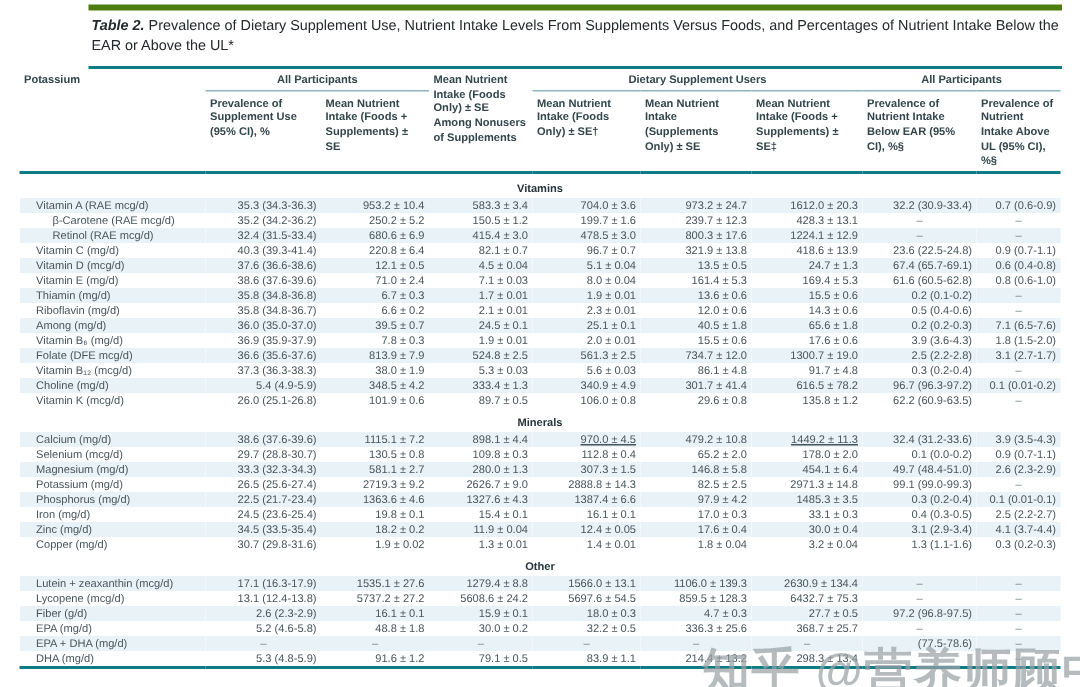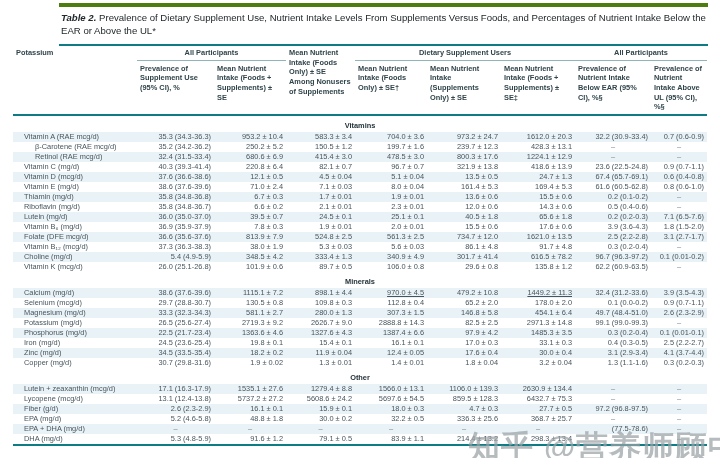--- a/index.html
+++ b/index.html
@@ -170,21 +170,21 @@
           <td>35.8 (34.8-36.7)</td>
           <td>6.6 ± 0.2</td>
           <td>2.1 ± 0.01</td>
           <td>2.3 ± 0.01</td>
           <td>12.0 ± 0.6</td>
           <td>14.3 ± 0.6</td>
           <td>0.5 (0.4-0.6)</td>
           <td class="dash">–</td>
         </tr>
         <tr class="band">
-          <td class="label ind1">Lutein (mg/d)</td>
+          <td class="label ind1">Among (mg/d)</td>
           <td>36.0 (35.0-37.0)</td>
           <td>39.5 ± 0.7</td>
           <td>24.5 ± 0.1</td>
           <td>25.1 ± 0.1</td>
           <td>40.5 ± 1.8</td>
           <td>65.6 ± 1.8</td>
           <td>0.2 (0.2-0.3)</td>
           <td>7.1 (6.5-7.6)</td>
         </tr>
         <tr>
@@ -198,21 +198,21 @@
           <td>3.9 (3.6-4.3)</td>
           <td>1.8 (1.5-2.0)</td>
         </tr>
         <tr class="band">
           <td class="label ind1">Folate (DFE mcg/d)</td>
           <td>36.6 (35.6-37.6)</td>
           <td>813.9 ± 7.9</td>
           <td>524.8 ± 2.5</td>
           <td>561.3 ± 2.5</td>
           <td>734.7 ± 12.0</td>
-          <td>1621.0 ± 13.5</td>
+          <td>1300.7 ± 19.0</td>
           <td>2.5 (2.2-2.8)</td>
           <td>3.1 (2.7-1.7)</td>
         </tr>
         <tr>
           <td class="label ind1">Vitamin B₁₂ (mcg/d)</td>
           <td>37.3 (36.3-38.3)</td>
           <td>38.0 ± 1.9</td>
           <td>5.3 ± 0.03</td>
           <td>5.6 ± 0.03</td>
           <td>86.1 ± 4.8</td>

